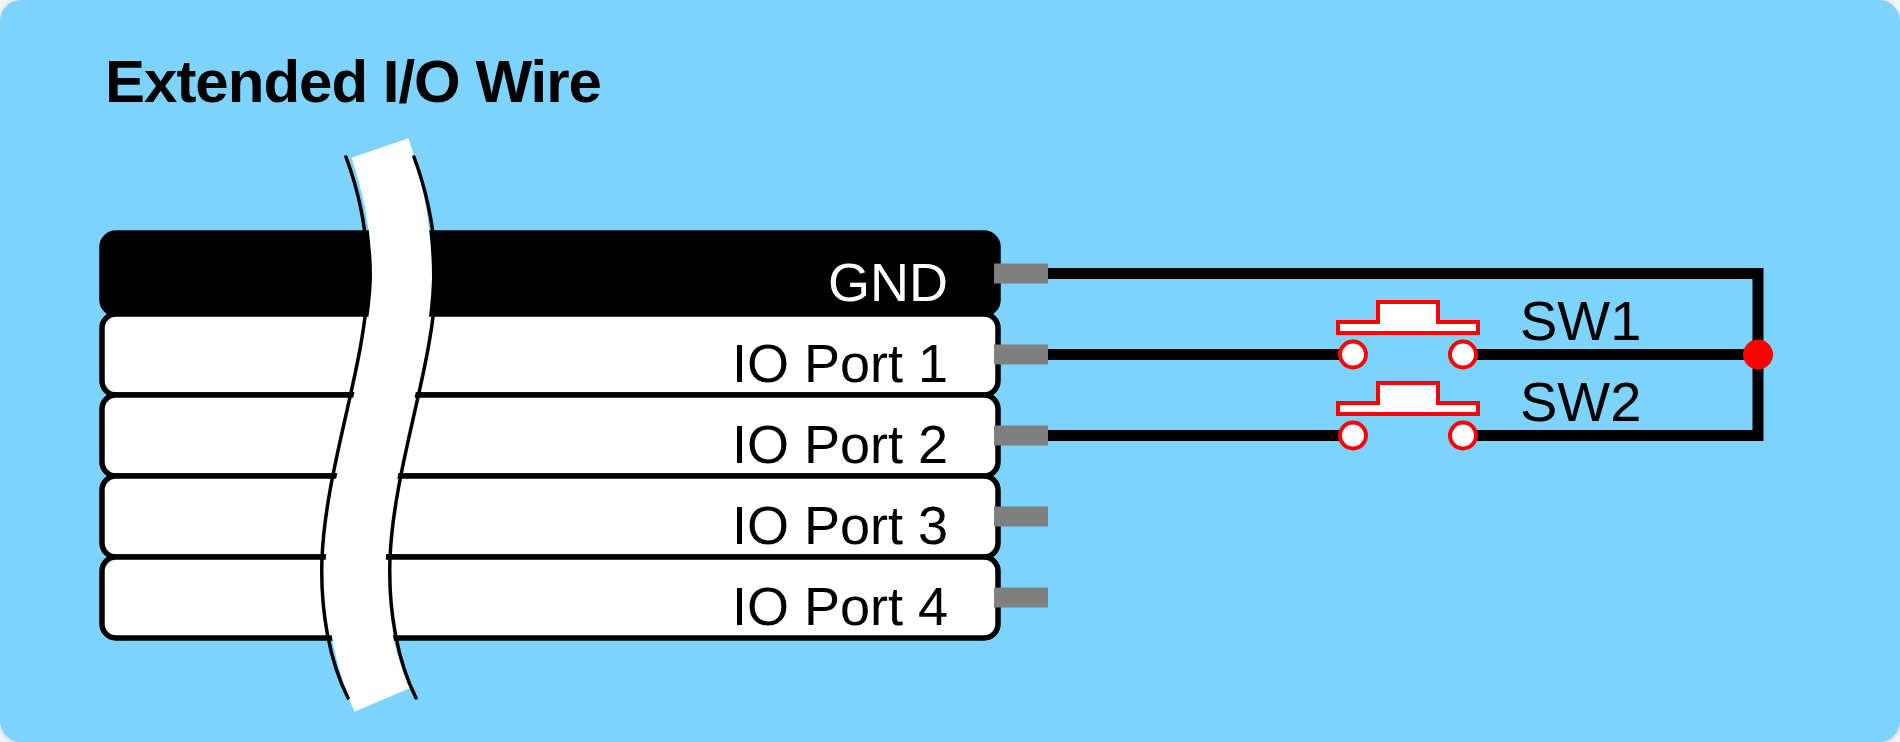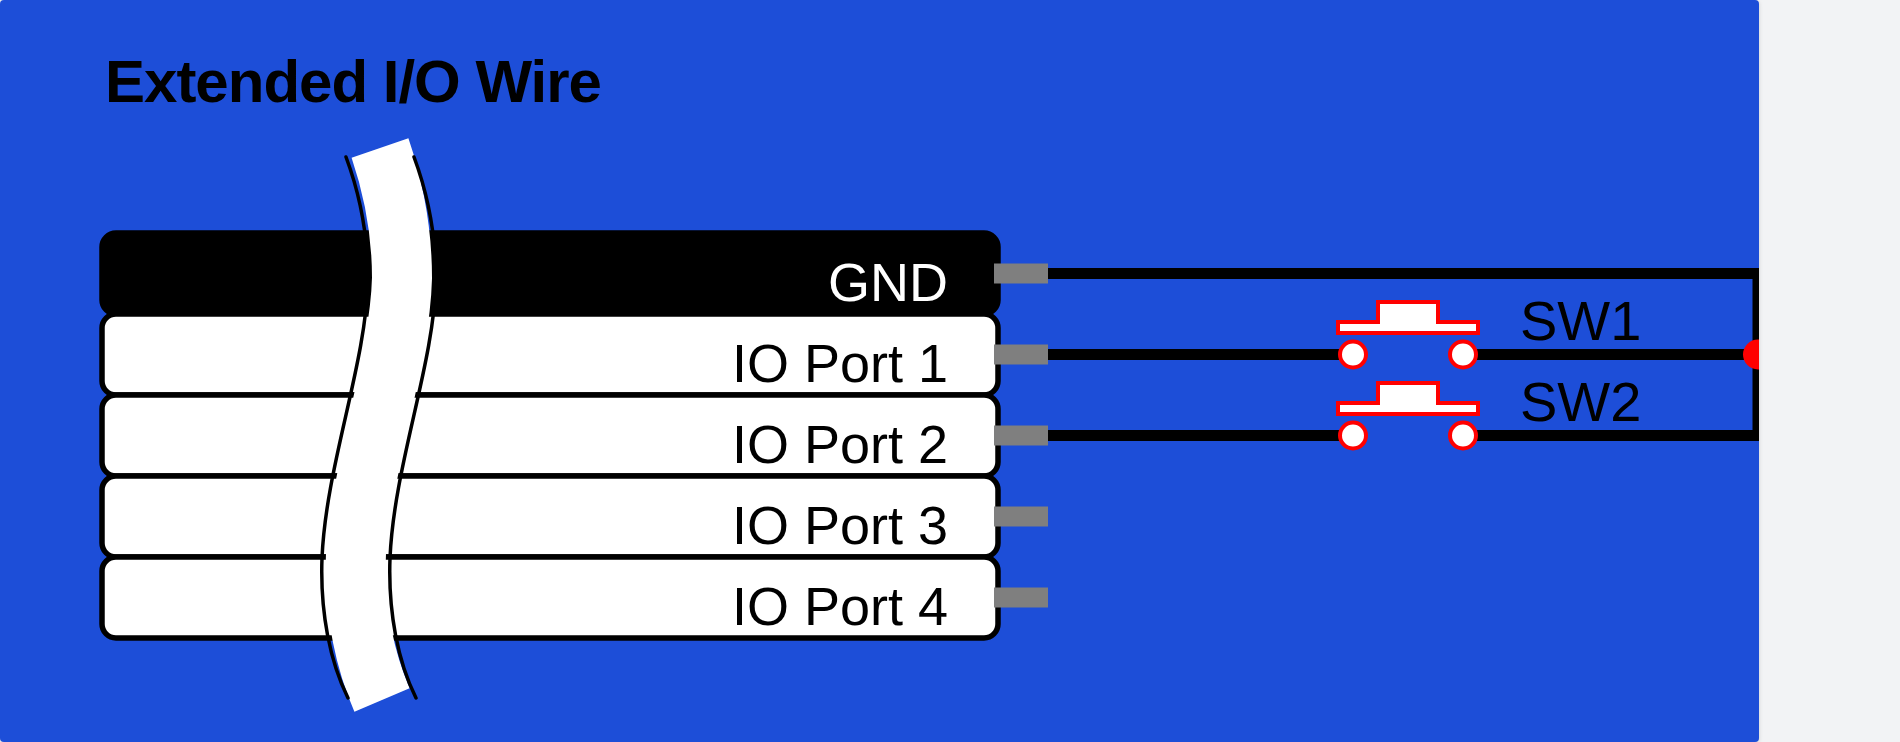--- a/index.html
+++ b/index.html
@@ -6,24 +6,24 @@
     margin: 0;
     padding: 0;
     width: 1900px;
     height: 742px;
     background: #f2f3f5;
     font-family: "Liberation Sans", sans-serif;
   }
   .card {
     position: absolute;
     left: 0; top: 0;
-    width: 1759px;
+    width: 1900px;
     height: 742px;
-    background: #1d4ed8;
-    border-radius: 4px;
+    background: #7dd3fc;
+    border-radius: 21px;
     box-shadow: 0 1px 4px rgba(0,0,0,0.15);
     overflow: hidden;
   }
   svg { display: block; }
   text {
     font-family: "Liberation Sans", sans-serif;
   }
   .title {
     font-size: 60px;
     font-weight: 700;

